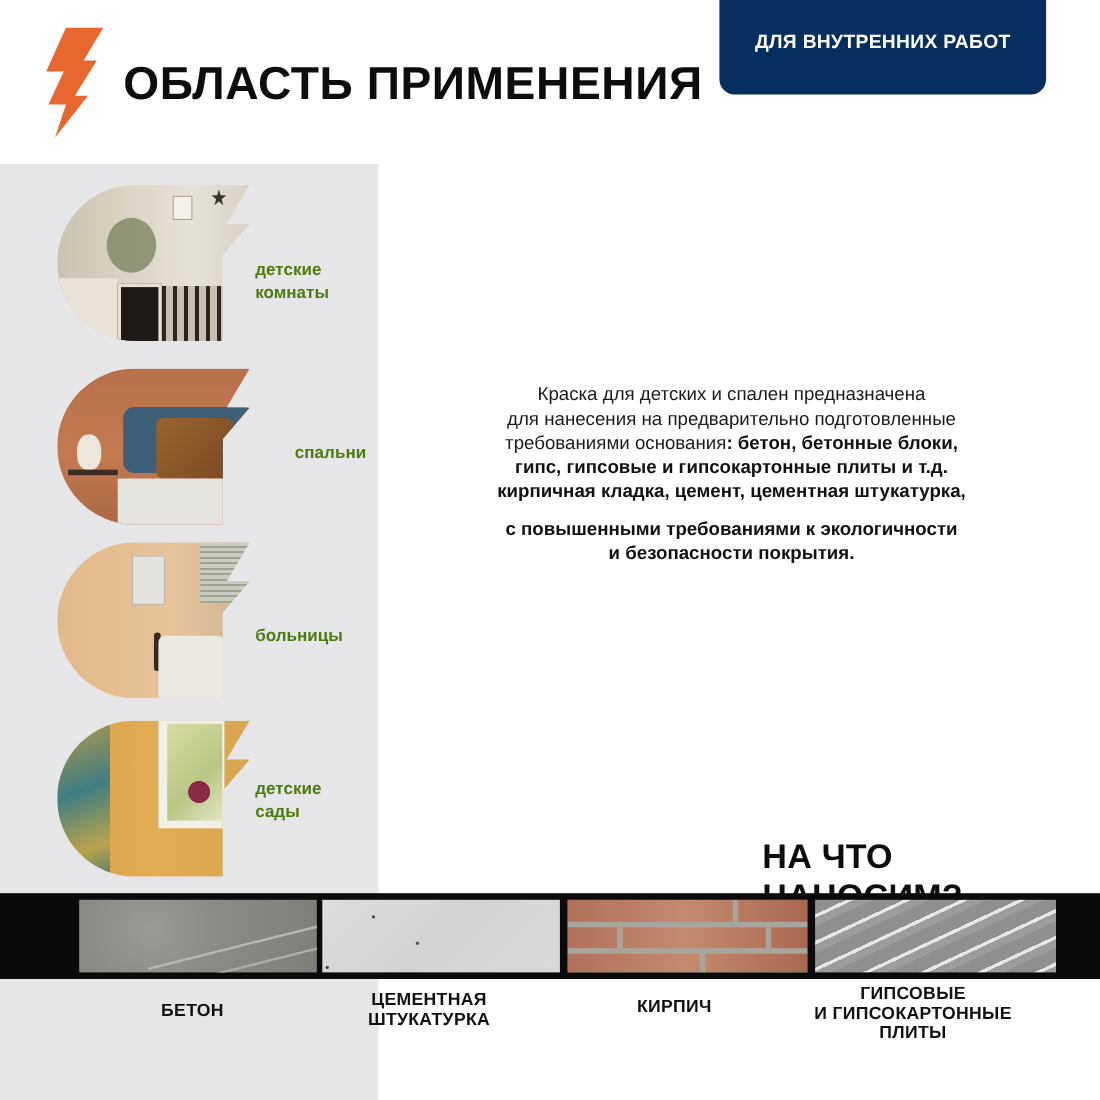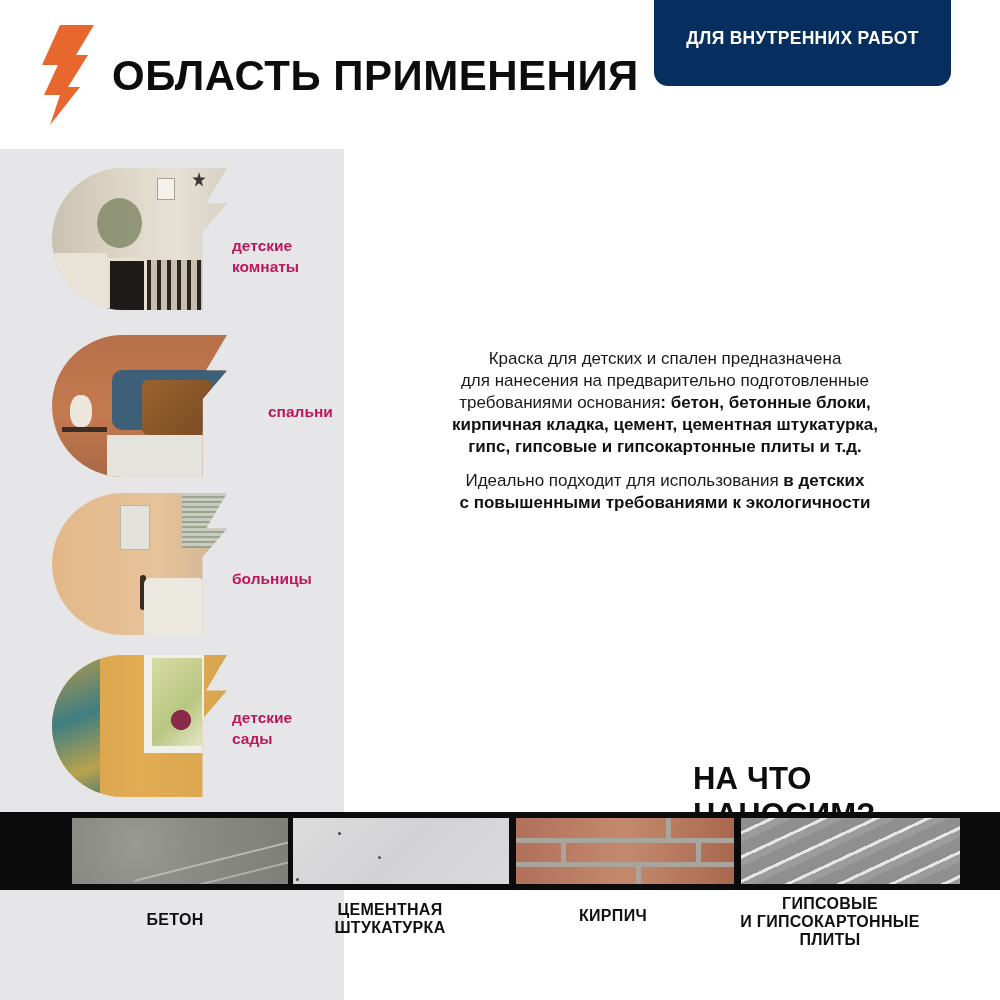--- a/index.html
+++ b/index.html
@@ -11,21 +11,21 @@
     .bolt { position: absolute; left: 38px; top: 25px; width: 58px; height: 100px; }
 
     .page-title { position: absolute; left: 112px; top: 52px; font-size: 42px; font-weight: 700; letter-spacing: 0.5px; color: #0d0d0d; white-space: nowrap; }
 
     .badge { position: absolute; left: 654px; top: 0; width: 297px; height: 86px; background: #062e5e; border-radius: 0 0 14px 14px; color: #fff; font-weight: 700; font-size: 17.5px; letter-spacing: 0.3px; display: flex; align-items: center; justify-content: center; padding-bottom: 10px; }
 
     .app-item { position: absolute; left: 52px; width: 290px; height: 142px; }
     .app-photo { position: absolute; left: 0; top: 0; width: 175px; height: 142px; overflow: hidden;
       clip-path: polygon(0 0, 100% 0, 88% 25%, 100% 25%, 86% 45%, 86% 100%, 0 100%); border-radius: 142px 0 0 142px; }
     .app-photo .layer { position: absolute; }
-    .app-label { position: absolute; left: 180px; font-size: 15.5px; font-weight: 700; line-height: 21px; color: #be185d; }
+    .app-label { position: absolute; left: 180px; font-size: 15.5px; font-weight: 700; line-height: 21px; color: #4d7c0f; }
 
     .desc { position: absolute; left: 395px; width: 540px; text-align: center; font-size: 17px; line-height: 22px; color: #1a1a1a; }
     .desc b { font-weight: 700; color: #111; }
 
     .surfaces-heading { position: absolute; left: 693px; top: 761px; font-size: 31px; font-weight: 700; color: #0d0d0d; letter-spacing: 0.2px; }
 
     .strip { position: absolute; left: 0; top: 812px; width: 1000px; height: 78px; background: #0b0b0c; }
     .swatch { position: absolute; top: 6px; height: 66px; overflow: hidden; }
 
     .surface-label { position: absolute; text-align: center; font-size: 16px; font-weight: 700; line-height: 18px; color: #111; letter-spacing: 0.3px; }
@@ -93,27 +93,27 @@
   <div class="app-label" style="top:52px;">
     <div>детские</div>
     <div>сады</div>
   </div>
 </div>
 
 <div class="desc" style="top:348px;">
   <div>Краска для детских и спален предназначена</div>
   <div>для нанесения на предварительно подготовленные</div>
   <div><span>требованиями основания</span><b>: бетон, бетонные блоки,</b></div>
+  <div><b>гипс, гипсовые и гипсокартонные плиты и т.д.</b></div>
   <div><b>кирпичная кладка, цемент, цементная штукатурка,</b></div>
-  <div><b>гипс, гипсовые и гипсокартонные плиты и т.д.</b></div>
 </div>
 
 <div class="desc" style="top:470px;">
-  <div><span>Идеально подходит для использования </span><b>в детских</b></div>
   <div><b>с повышенными требованиями к экологичности</b></div>
+  <div><b>и безопасности покрытия.</b></div>
 </div>
 
 <div class="surfaces-heading">НА ЧТО НАНОСИМ?</div>
 
 <div class="strip">
   <div class="swatch" style="left:72px;width:216px;background: radial-gradient(circle at 30% 40%,#9a9a95 0%,#8b8b86 40%,#7f7f7a 100%);">
     <div style="position:absolute;left:60px;top:40px;width:180px;height:2px;background:#b9b8b2;transform:rotate(-14deg);"></div>
     <div style="position:absolute;left:90px;top:55px;width:160px;height:2px;background:#b0afa9;transform:rotate(-14deg);"></div>
   </div>
   <div class="swatch" style="left:293px;width:216px;background: linear-gradient(135deg,#dcdcdd 0%,#d3d3d5 50%,#dadadc 100%);">

